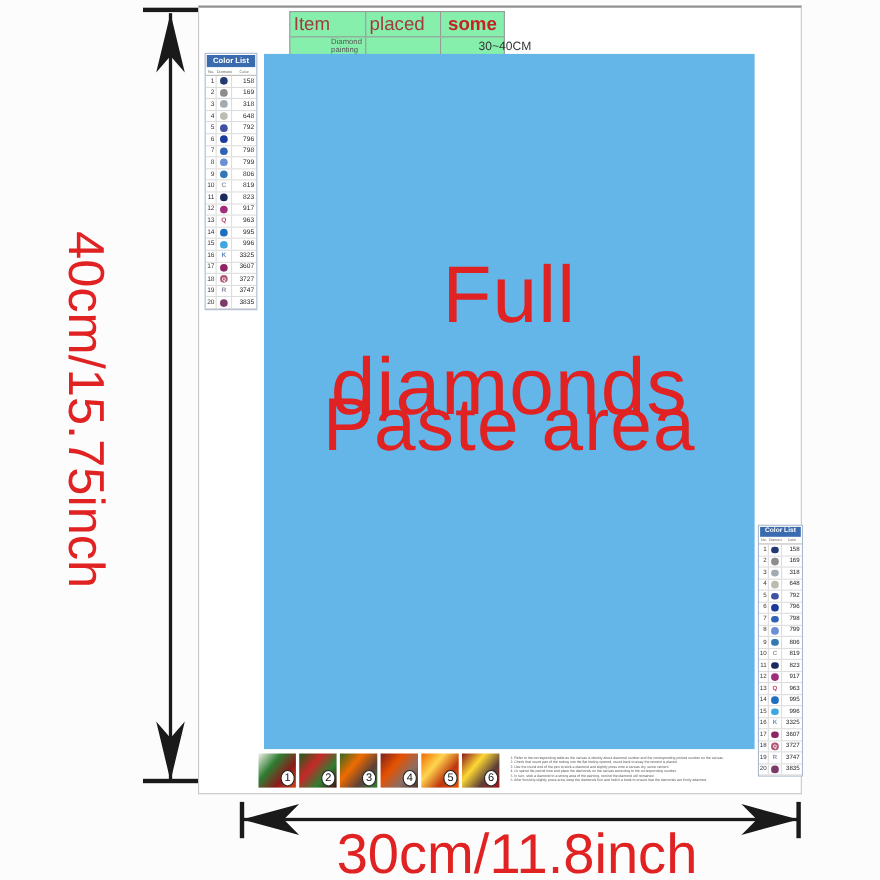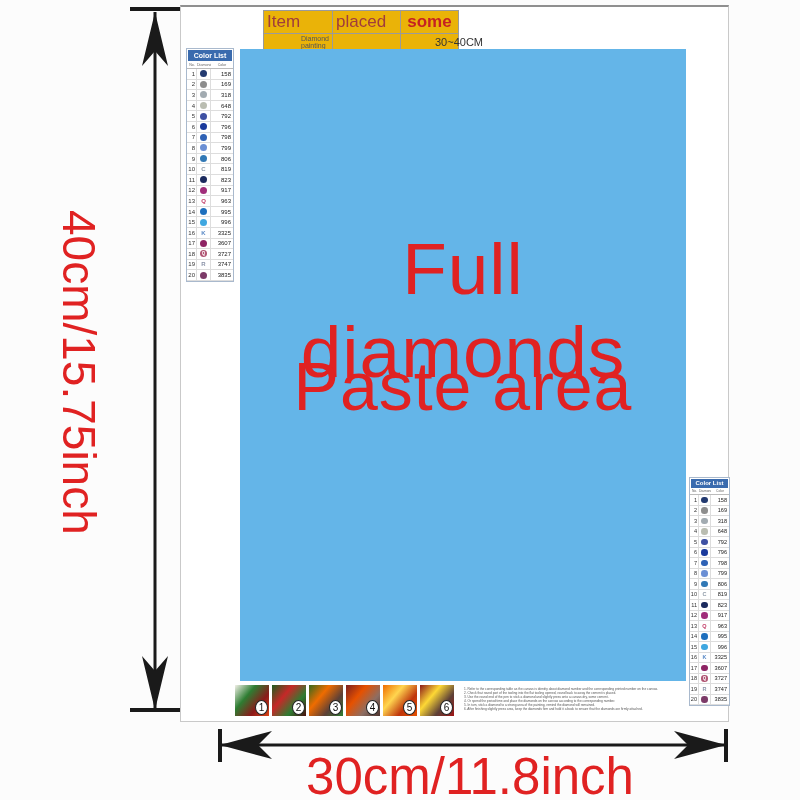--- a/index.html
+++ b/index.html
@@ -5,21 +5,21 @@
   html,body{margin:0;padding:0;background:#fff;}
   .canvas{position:relative;width:800px;height:800px;background:#fcfcfc;overflow:hidden;
           font-family:"Liberation Sans",sans-serif;}
 
   
   .paper{position:absolute;left:180px;top:5px;width:549px;height:717px;background:#fff;
          border:1px solid #c9c9c9;border-top:2px solid #8f8f8f;box-sizing:border-box;}
 
   
   .spec{position:absolute;left:82px;top:3px;width:196px;border:1px solid #9a9a9a;
-        box-sizing:border-box;background:#eab308;}
+        box-sizing:border-box;background:#86efac;}
   .spec-row{display:grid;grid-template-columns:69px 68px 1fr;}
   .spec-row.hdr{height:22px;}
   .spec-row.val{height:16px;border-top:1px solid #9a9a9a;}
   .spec-cell{border-right:1px solid #9a9a9a;display:flex;align-items:center;padding-left:3px;box-sizing:border-box;}
   .spec-cell:last-child{border-right:none;}
   .spec-row.hdr .spec-cell{font-size:17px;color:#a03c3c;}
   .spec-row.hdr .spec-cell.size{color:#c52222;font-weight:bold;justify-content:center;padding-left:0;}
   .spec-row.val .spec-cell{font-size:7px;color:#555;margin-left:34px;}
   .spec-row.val .spec-cell.size{font-size:11px;color:#333;justify-content:center;padding-left:0;}
 

